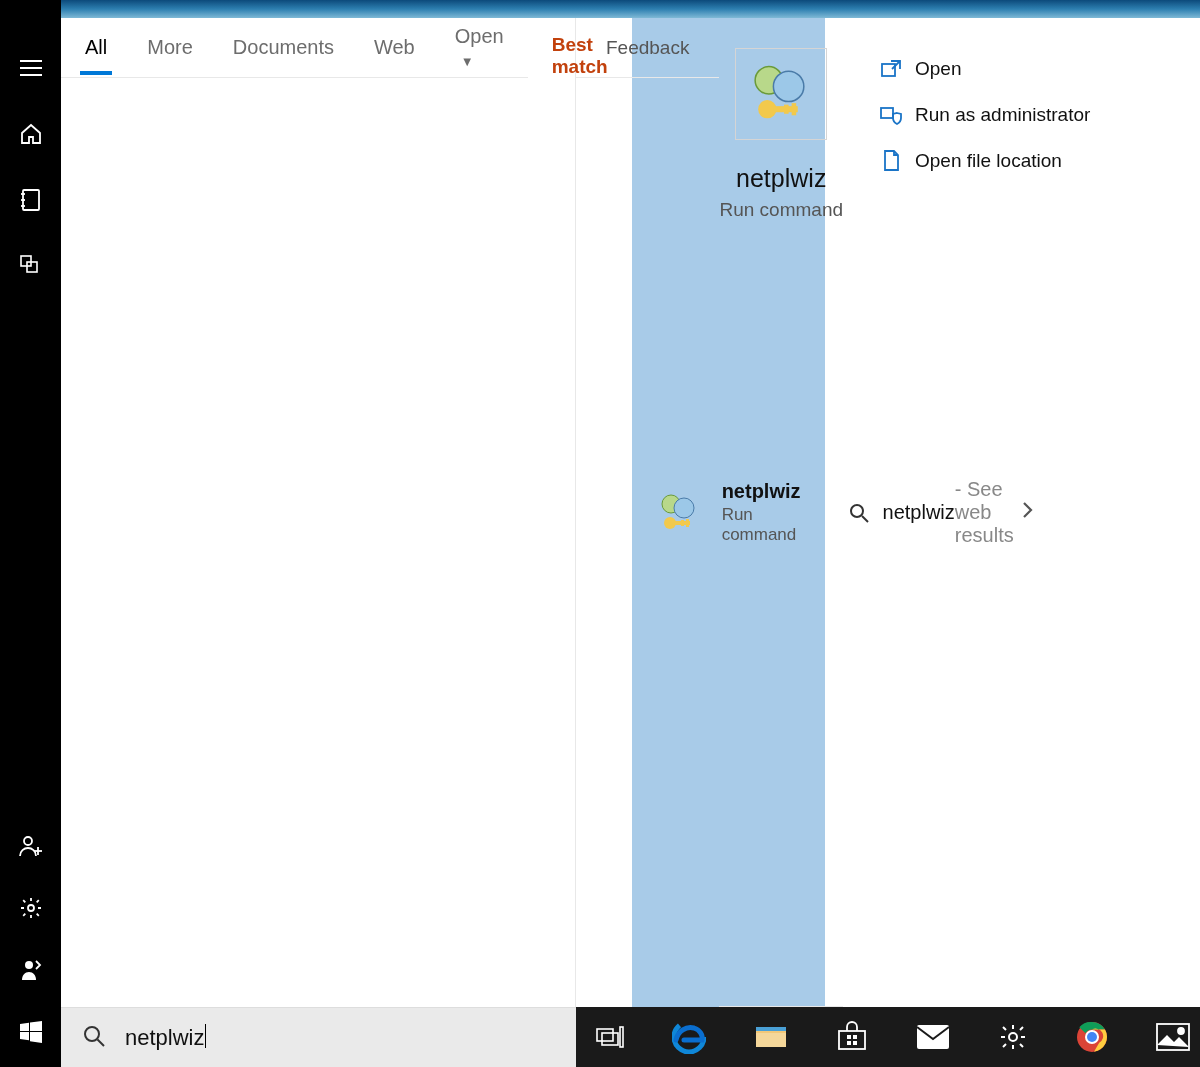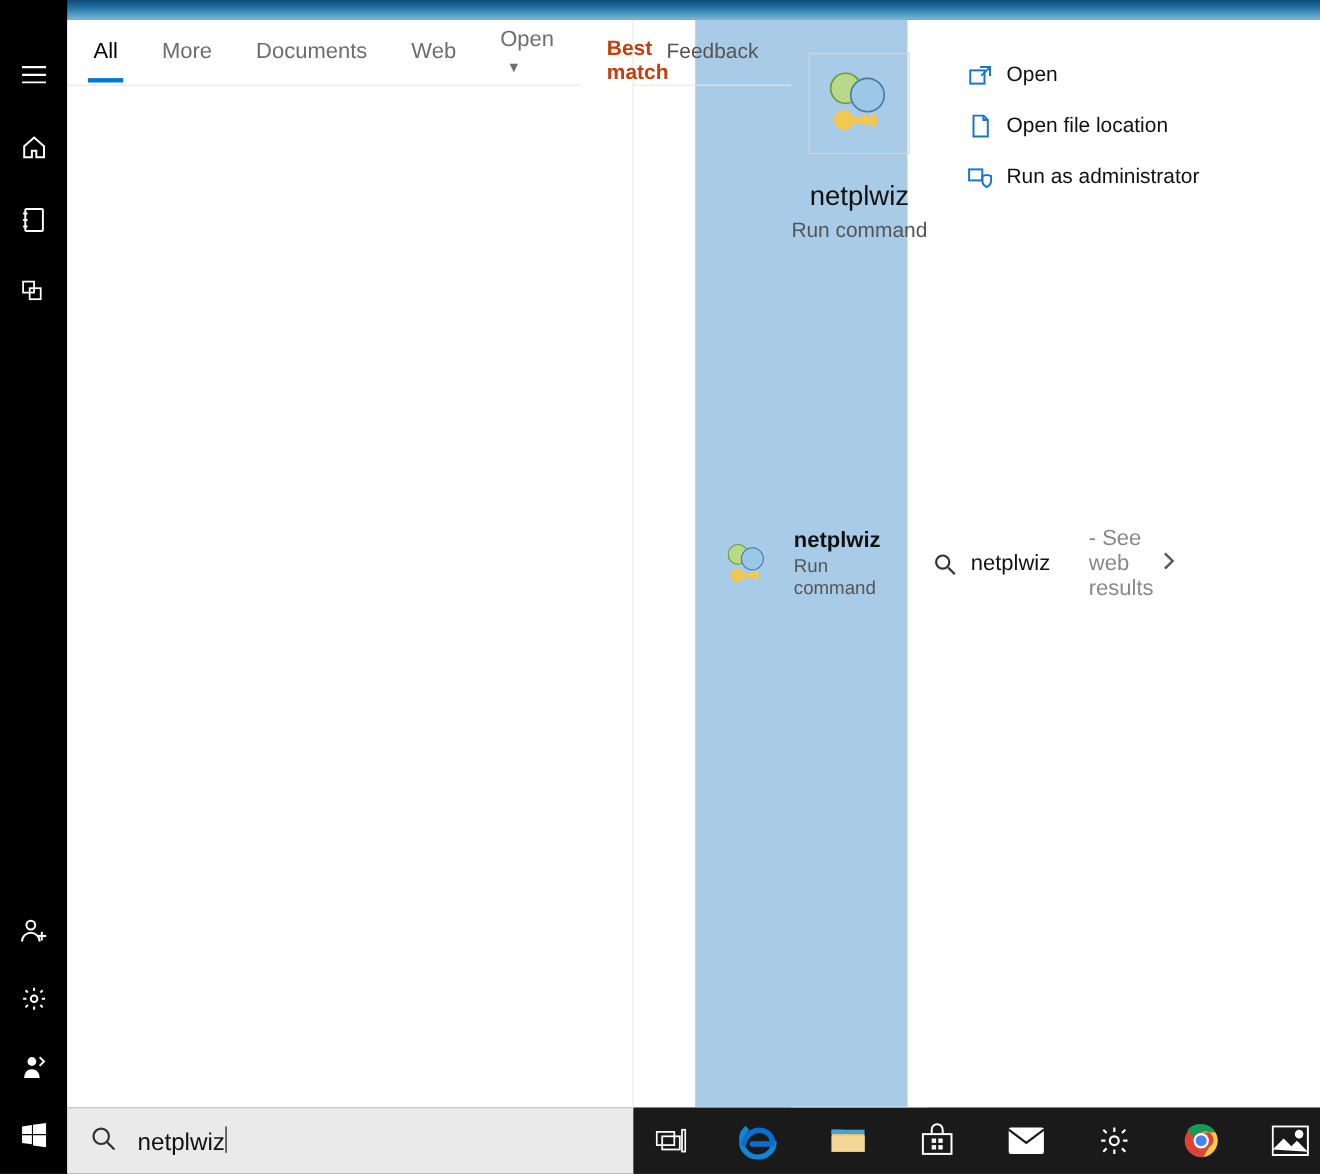--- a/index.html
+++ b/index.html
@@ -25,21 +25,21 @@
   .section-label { font-size:19px; font-weight:600; color:#c2410c; padding:16px 24px 10px; }
   .result-item { display:flex; align-items:center; padding:12px 24px; gap:20px; cursor:pointer; }
   .result-item.selected { background:#a8cbe8; }
   .result-icon { width:46px; height:46px; display:flex; align-items:center; justify-content:center; }
   .result-text .title { font-size:20px; font-weight:600; color:#111; }
   .result-text .subtitle { font-size:17px; color:#555; margin-top:2px; }
 
   .web-result { display:flex; align-items:center; padding:14px 24px; cursor:pointer; }
   .web-result .mag { width:28px; display:flex; justify-content:center; color:#000; }
   .web-result .query { font-size:20px; color:#111; margin-left:14px; }
-  .web-result .suffix { font-size:20px; color:#888;margin-left:35px; }
+  .web-result .suffix { font-size:20px; color:#888; }
   .web-result .chev { margin-left:auto; color:#555; font-size:20px; padding-right:8px; }
 
   .right-pane { flex:1; display:flex; flex-direction:row; }
   .right-tabs-area { height:60px; border-bottom:1px solid #e8e8e8; display:flex; align-items:center; justify-content:flex-end; padding:0 30px; }
   .feedback { font-size:19px; color:#555; cursor:pointer; }
   .preview-head { display:flex; flex-direction:column; align-items:center; padding:30px 0 24px; border-bottom:1px solid #e8e8e8; }
   .preview-icon-box { width:92px; height:92px; border:1px solid #d5d5d5; display:flex; align-items:center; justify-content:center; margin-bottom:24px; }
   .preview-title { font-size:25px; color:#111; margin-bottom:6px; }
   .preview-sub { font-size:19px; color:#555; }
   .actions { padding:28px 0; }
@@ -195,35 +195,35 @@
           <svg width="20" height="18" viewBox="0 0 20 18" fill="none" stroke="#1a74c7" stroke-width="1.8">
               <rect x="1" y="4" width="13" height="12"></rect>
               <polyline points="10,1 19,1 19,9"></polyline>
               <line x1="19" y1="1" x2="11" y2="9"></line>
             </svg>
         </span>
         <span>Open</span>
       </div>
       <div class="action">
         <span class="ai">
+          <svg width="22" height="20" viewBox="0 0 22 20" fill="none" stroke="#1a74c7" stroke-width="1.8">
+              <rect x="1" y="3" width="12" height="10"></rect>
+              <path d="M17 8l4 1v4c0 3-2 5-4 6-2-1-4-3-4-6v-4z"></path>
+            </svg>
+        </span>
+        <span>Run as administrator</span>
+      </div>
+      <div class="action">
+        <span class="ai">
           <svg width="18" height="22" viewBox="0 0 18 22" fill="none" stroke="#1a74c7" stroke-width="1.8">
               <path d="M3 1h9l4 4v15H3z"></path>
               <polyline points="12,1 12,5 16,5"></polyline>
             </svg>
         </span>
         <span>Open file location</span>
-      </div>
-      <div class="action">
-        <span class="ai">
-          <svg width="22" height="20" viewBox="0 0 22 20" fill="none" stroke="#1a74c7" stroke-width="1.8">
-              <rect x="1" y="3" width="12" height="10"></rect>
-              <path d="M17 8l4 1v4c0 3-2 5-4 6-2-1-4-3-4-6v-4z"></path>
-            </svg>
-        </span>
-        <span>Run as administrator</span>
       </div>
     </div>
   </div>
 </div>
 
 <div class="search-bar">
   <span class="sicon">
     <svg width="22" height="22" viewBox="0 0 22 22" fill="none" stroke="#333" stroke-width="2">
         <circle cx="9" cy="9" r="7"></circle>
         <line x1="14.5" y1="14.5" x2="21" y2="21"></line>

